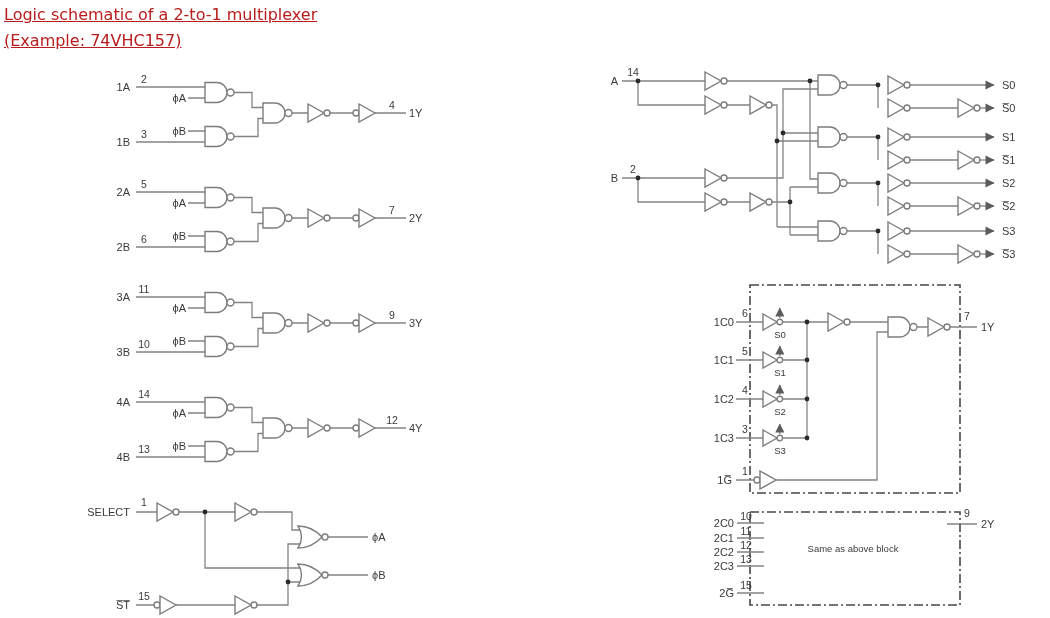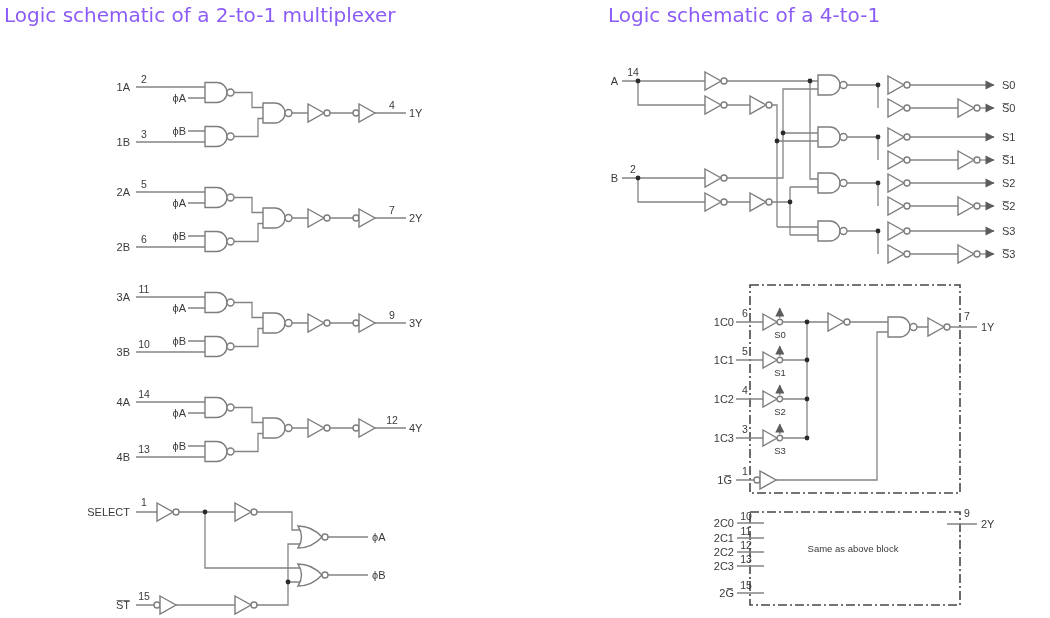--- a/index.html
+++ b/index.html
@@ -1,36 +1,36 @@
 <!DOCTYPE html>
 <html><head>
 <meta charset="utf-8">
 <style>
   html,body{margin:0;padding:0;background:#ffffff;}
   body{width:1050px;height:618px;position:relative;overflow:hidden;
        font-family:"Liberation Sans",sans-serif;}
   .title{position:absolute;font-family:"DejaVu Sans","Liberation Sans",sans-serif;
-         font-size:20px;line-height:26px;color:#8b5cf6;white-space:nowrap;}
+         font-size:16px;line-height:26px;color:#b91c1c;white-space:nowrap;text-decoration:underline;}
   #schem{position:absolute;left:0;top:0;}
   .w{stroke:#848484;stroke-width:1.3;fill:none;}
   .gate{stroke:#7d7d7d;stroke-width:1.4;fill:#ffffff;}
   .dot{fill:#2a2a2a;stroke:none;}
   .lab{font:11px "Liberation Sans",sans-serif;fill:#3a3a3a;}
   .pin{font:10.5px "Liberation Sans",sans-serif;fill:#3a3a3a;}
   .sm{font:9.5px "Liberation Sans",sans-serif;fill:#3a3a3a;}
   .box{stroke:#474747;stroke-width:1.6;fill:none;stroke-dasharray:9 3 2 3;}
 </style>
 </head>
 <body>
 
 <div class="title" style="left:4px;top:2px;">
   <div>Logic schematic of a 2-to-1 multiplexer</div>
+  <div>(Example: 74VHC157)</div>
 </div>
 <div class="title" style="left:608px;top:2px;">
-  <div>Logic schematic of a 4-to-1</div>
 </div>
 
 <svg id="schem" width="1050" height="618" viewBox="0 0 1050 618">
   <defs>
     <marker id="arr" viewBox="0 0 8 8" refX="7.5" refY="4" markerWidth="7" markerHeight="7" orient="auto">
       <path d="M0,0 L8,4 L0,8 Z" fill="#5c5c5c"></path>
     </marker>
     <g id="g-nand">
         <path class="gate" d="M0,-10 H12 A10,10 0 0 1 12,10 H0 Z"></path>
         <circle class="gate" cx="25.5" cy="0" r="3.5"></circle>

